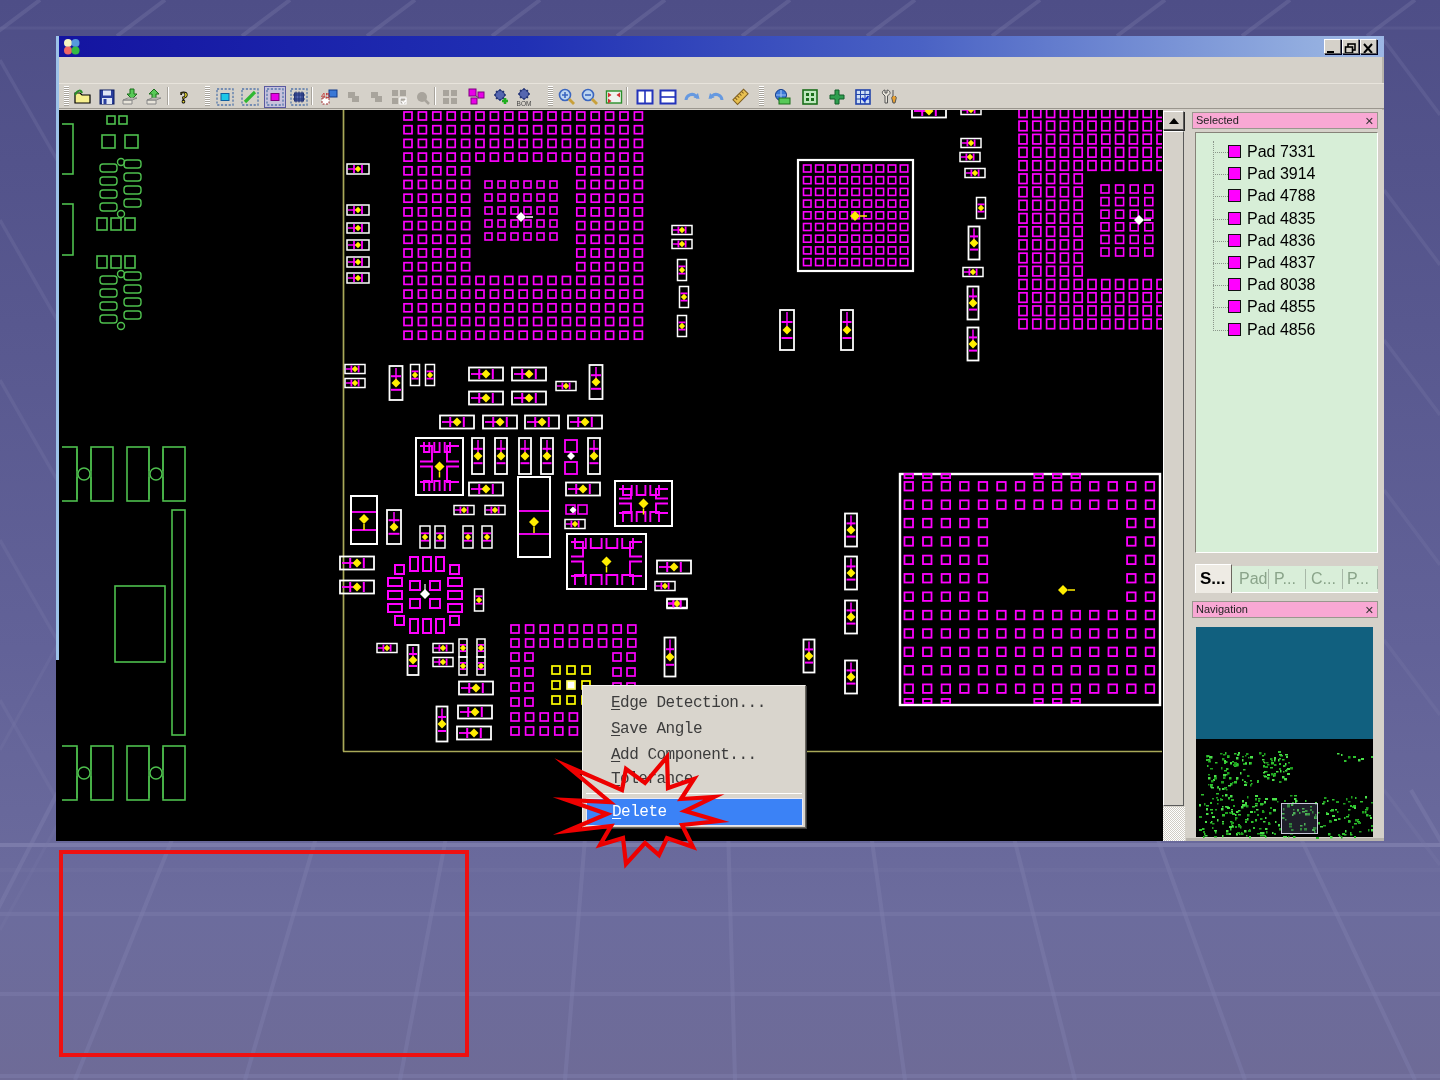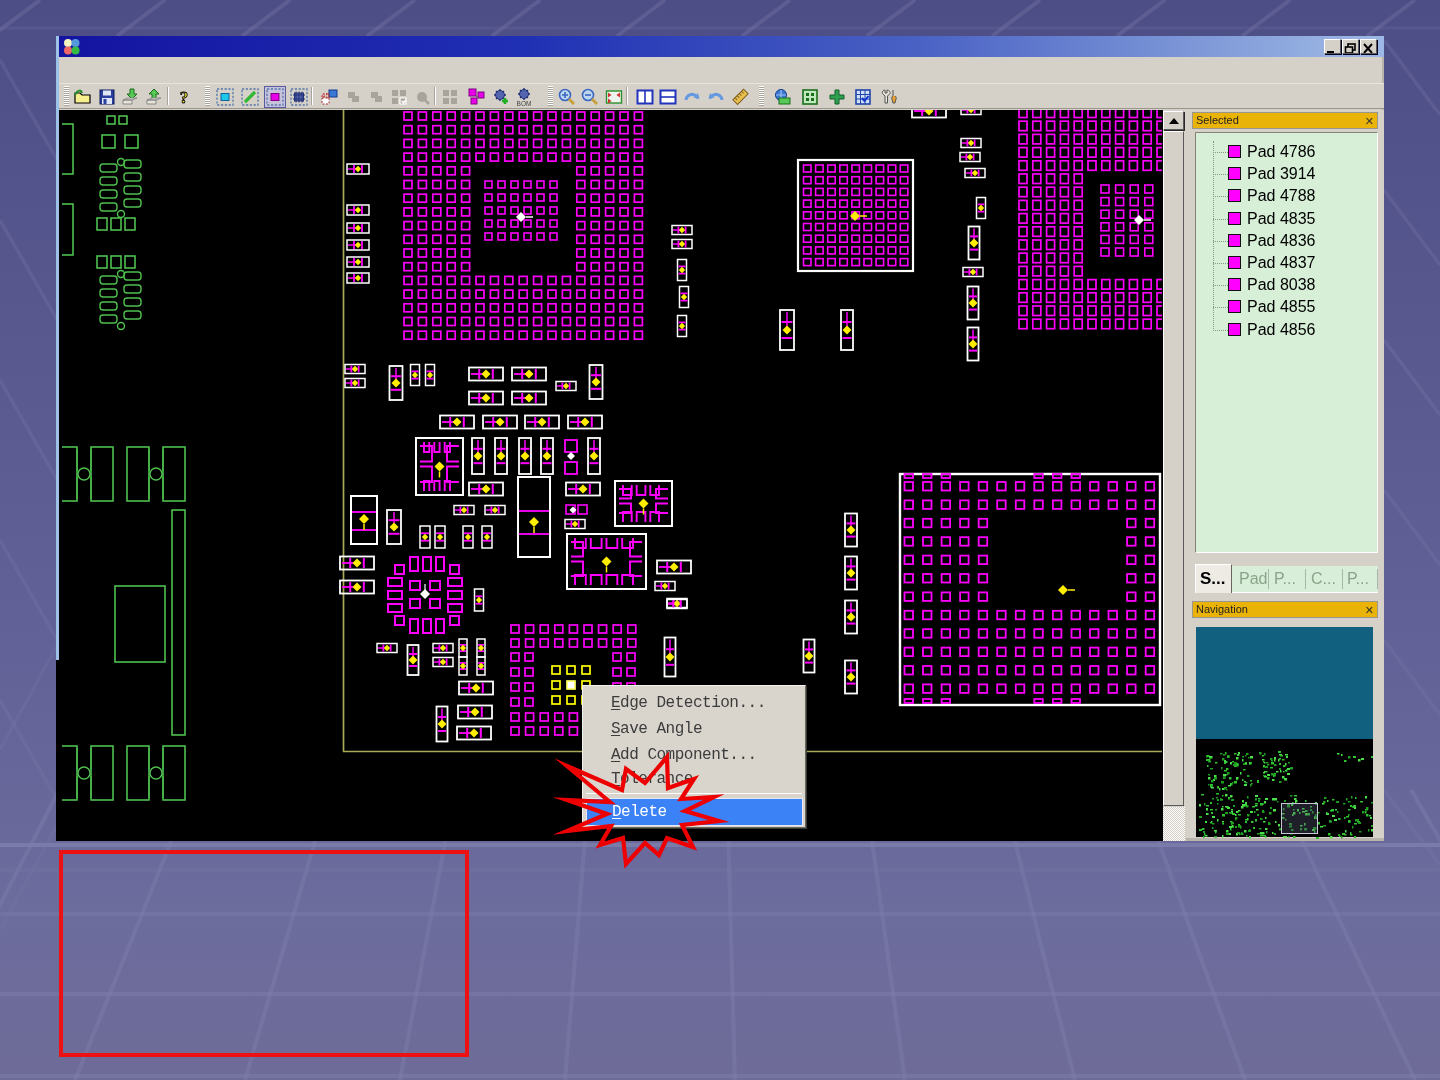--- a/index.html
+++ b/index.html
@@ -18,21 +18,21 @@
 .tsep{position:absolute;top:3px;width:2px;height:18px;background:#a8a49c;border-right:1px solid #fff}
 .tgrip{position:absolute;top:2px;width:5px;height:20px;background:repeating-linear-gradient(180deg,#fff 0 1px,#a8a49c 1px 2px)}
 #client{position:absolute;left:0;top:74px;width:1325px;height:731px;background:#000}
 #canvas{position:absolute;left:3px;top:0;width:1100px;height:731px;background:#000}
 #vscroll{position:absolute;left:1104px;top:0;width:23px;height:731px;background:#d5d1c9}
 #vscroll .up{position:absolute;left:0;top:1px;width:21px;height:19px;background:#d5d1c9;border:1px solid #fff;border-right-color:#5a5a5a;border-bottom-color:#5a5a5a;box-shadow:1px 1px 0 #2a2a2a}
 #vscroll .up i{position:absolute;left:5px;top:6px;width:0;height:0;border-left:5px solid transparent;border-right:5px solid transparent;border-bottom:6px solid #000}
 #vscroll .thumb{position:absolute;left:0;top:21px;width:21px;height:675px;background:#d5d1c9;border:1px solid #fff;border-right-color:#5a5a5a;border-bottom-color:#5a5a5a}
 #vscroll .track{position:absolute;left:0;top:697px;width:22px;height:34px;background-image:repeating-conic-gradient(#fff 0 25%,#d0ccc4 0 50%);background-size:2px 2px}
 #rpanel{position:absolute;left:1127px;top:0;width:198px;height:731px;background:#d5d1c9;border-bottom:3px solid #b8b4ac}
-.phead{position:absolute;left:6px;width:186px;height:17px;background:#eab308;border:1px solid #9a968e;font-size:11px;color:#222;line-height:15px;padding-left:3px}
+.phead{position:absolute;left:6px;width:186px;height:17px;background:#f9a8d4;border:1px solid #9a968e;font-size:11px;color:#222;line-height:15px;padding-left:3px}
 .phx{position:absolute;right:3px;top:1px;font-size:11px;color:#333;font-family:"Liberation Sans"}
 #sellist{position:absolute;left:9px;top:22px;width:183px;height:421px;background:#d7eed7;border:1px solid #868278;border-right-color:#fff;border-bottom-color:#fff}
 .selitem{position:absolute;left:8px;height:22px;width:170px}
 .treeh{position:absolute;left:9px;top:10px;width:15px;height:1px;border-top:1px dotted #8a968a}
 .padic{position:absolute;left:24px;top:3px;width:13px;height:13px;background:#ff00ff;border:1.5px solid #111}
 .padtx{position:absolute;left:43px;top:1px;font-size:16px;color:#000}
 #treev{position:absolute;left:17px;top:8px;width:1px;height:190px;border-left:1px dotted #8a968a}
 #tabs{position:absolute;left:9px;top:456px;width:183px;height:27px;background:#d9eed9;border-bottom:1px solid #fff}
 .tab{position:absolute;top:0;height:26px;font-size:16px;color:#8aa48a;line-height:25px}
 .tabsep{position:absolute;top:3px;width:1px;height:20px;background:#a8b8a8}
@@ -1538,21 +1538,21 @@
         <div class="thumb"></div>
         <div class="track"></div>
       </div>
   <div id="rpanel">
     <div class="phead" style="top:2px">Selected<span class="phx">✕</span></div>
     <div id="sellist">
           <div id="treev"></div>
           <div class="selitem" style="top:9px">
             <span class="treeh"></span>
             <span class="padic"></span>
-            <span class="padtx">Pad 4786</span>
+            <span class="padtx">Pad 7331</span>
           </div>
 <div class="selitem" style="top:31px">
             <span class="treeh"></span>
             <span class="padic"></span>
             <span class="padtx">Pad 3914</span>
           </div>
 <div class="selitem" style="top:53px">
             <span class="treeh"></span>
             <span class="padic"></span>
             <span class="padtx">Pad 4788</span>

